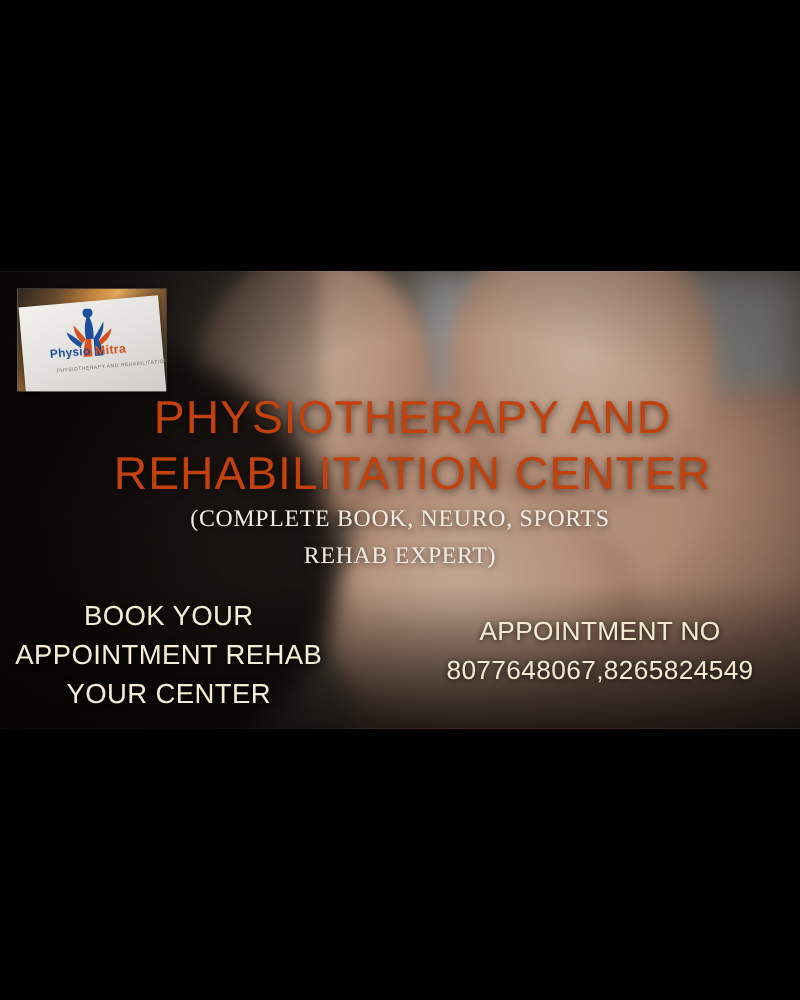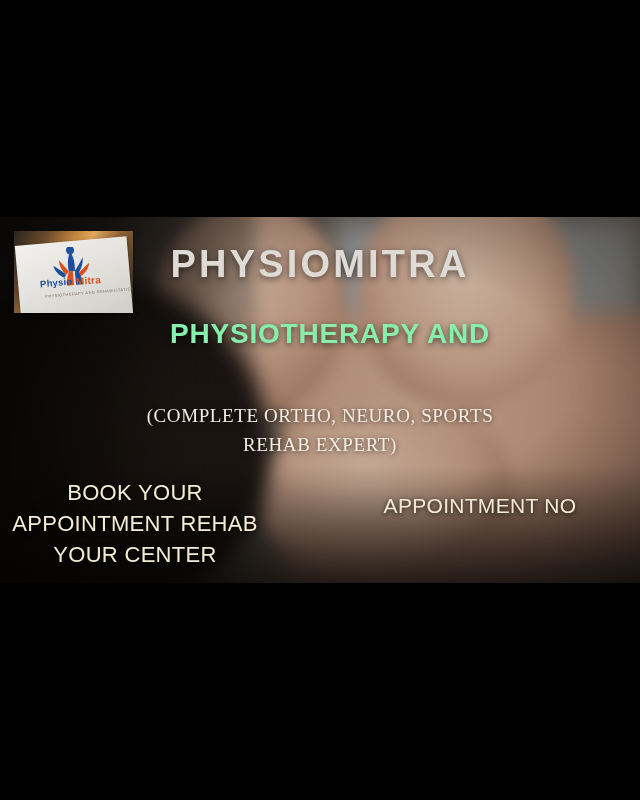--- a/index.html
+++ b/index.html
@@ -176,25 +176,25 @@
     color: #dedbd6;
     text-shadow: 0 2px 7px rgba(0,0,0,.55);
   }
 
   #title-sub {
     position: absolute;
     left: 60px; right: 40px;
     top: 311px;
     text-align: center;
     font-family: "Liberation Sans", sans-serif;
-    font-weight: bold;
-    font-size: 28px;
+    font-weight: normal;
+    font-size: 37px;
     line-height: 45px;
     letter-spacing: .8px;
-    color: #86efac;
+    color: #c2410c;
     text-shadow: 0 2px 6px rgba(0,0,0,.60);
   }
   #title-sub .ln { display: block; }
 
   #title-paren {
     position: absolute;
     left: 40px; right: 40px;
     top: 401px;
     text-align: center;
     font-family: "Liberation Serif", serif;
@@ -271,34 +271,35 @@
         <path d="M27 24 C25 29 24 33 24 38 L31 38 L31 24 Z" fill="#d6511f"></path>
         <path d="M33 24 L33 38 L40 38 C40 33 38 28 36 24 Z" fill="#1d4f9c"></path>
       </g>
     </svg>
 
     <div class="lg-text" id="lg-physio">Physio</div>
     <div class="lg-text" id="lg-mitra">Mitra</div>
     <div class="lg-text" id="lg-tagline">PHYSIOTHERAPY AND REHABILITATION CENTER</div>
   </div>
 
-  <div id="title-main">PHYSIOMITRA</div>
 
   <div id="title-sub">
     <span class="ln">PHYSIOTHERAPY AND</span>
+    <span class="ln">REHABILITATION CENTER</span>
   </div>
 
   <div id="title-paren">
-    <span class="ln">(COMPLETE ORTHO,  NEURO,  SPORTS</span>
+    <span class="ln">(COMPLETE BOOK,  NEURO,  SPORTS</span>
     <span class="ln">REHAB EXPERT)</span>
   </div>
 
   <div id="cta-left">
     <span class="ln">BOOK YOUR</span>
     <span class="ln">APPOINTMENT REHAB</span>
     <span class="ln">YOUR CENTER</span>
   </div>
 
   <div id="cta-right">
     <span class="ln">APPOINTMENT NO</span>
+    <span class="ln">8077648067,8265824549</span>
   </div>
 
 </div>
 
 </body></html>

